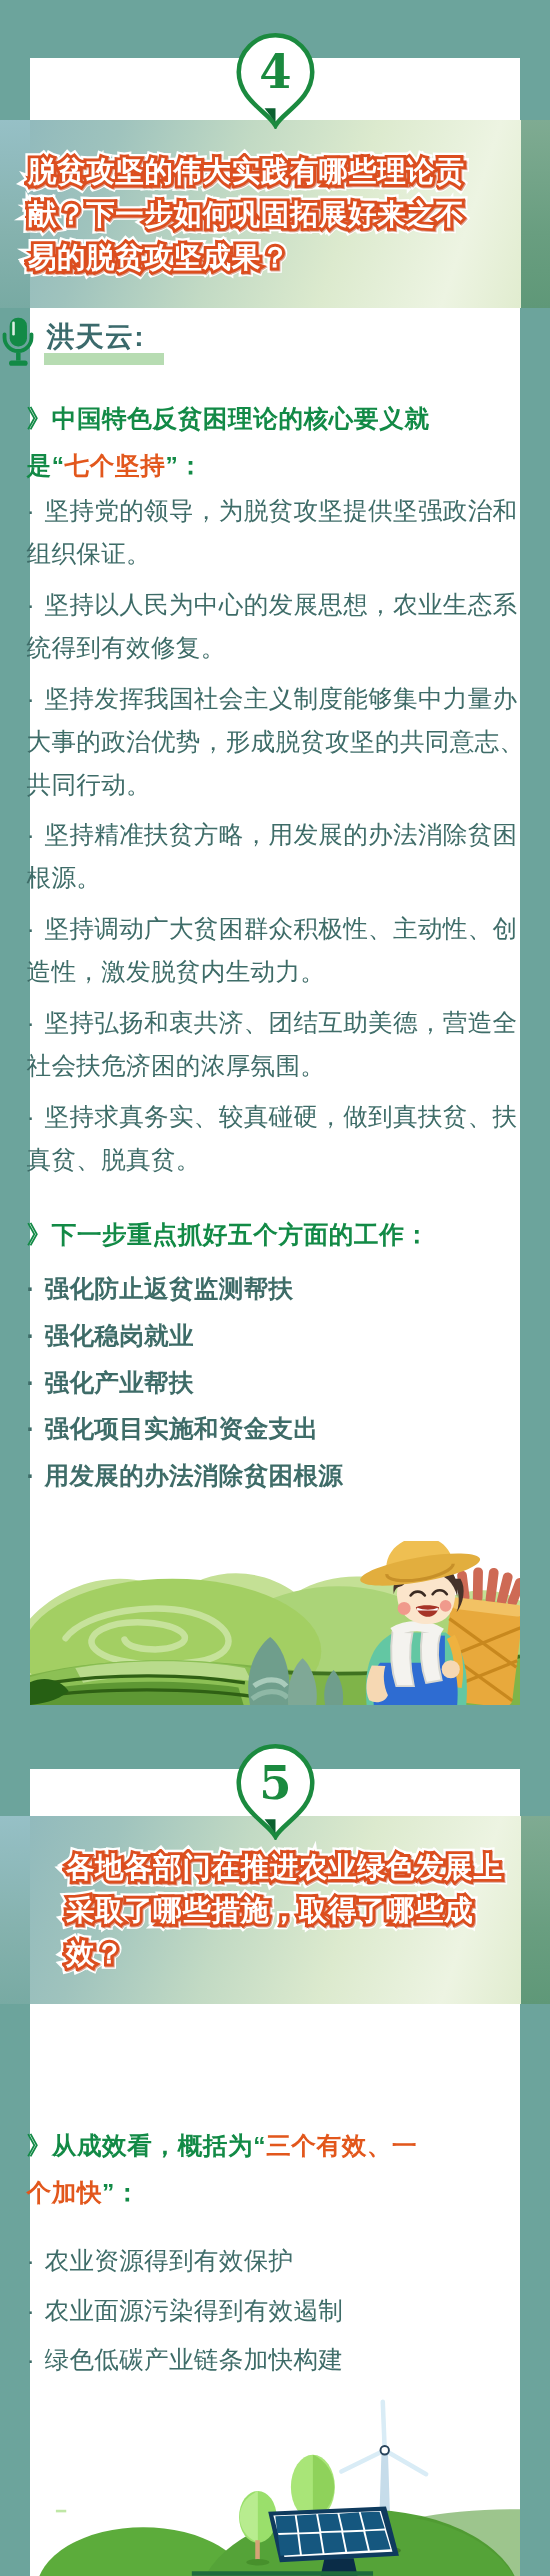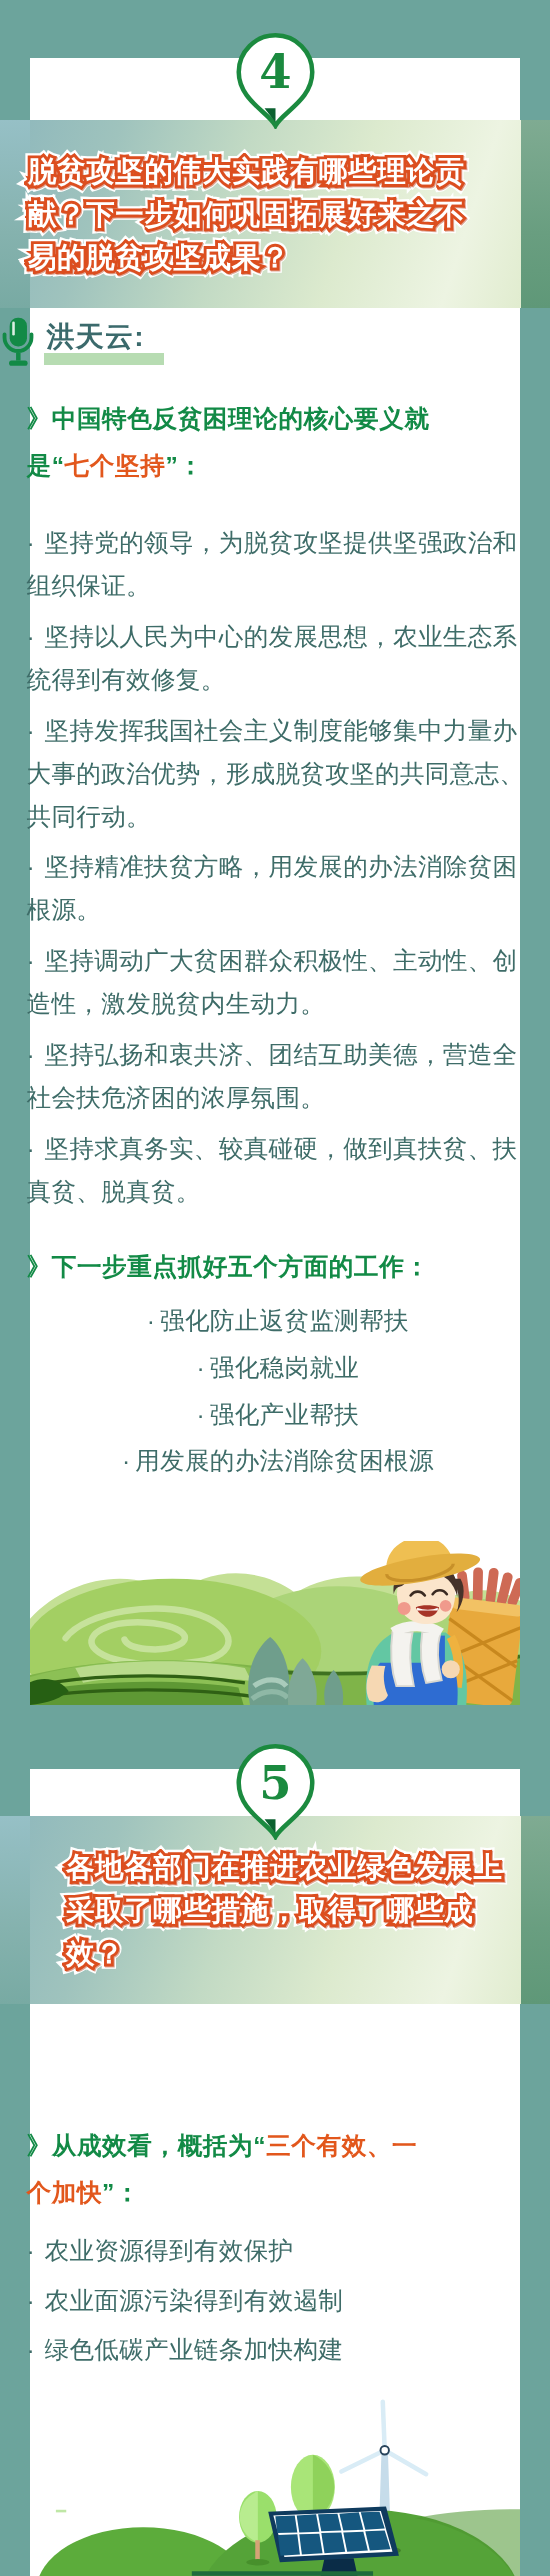--- a/index.html
+++ b/index.html
@@ -38,27 +38,27 @@
   .speaker{position:absolute;left:0;right:0;display:flex;align-items:flex-start;height:52px;}
   .speaker .mic{width:36px;height:50px;flex:0 0 auto;margin-right:10.4px;}
   .speaker .name-wrap{position:relative;display:inline-block;height:39px;}
   .speaker .name{position:relative;z-index:2;font-size:28px;font-weight:700;color:#3B6A6C;line-height:39px;letter-spacing:1.3px;}
   .speaker .bar{position:absolute;left:-2.6px;right:-19.4px;top:36px;height:12.3px;background:#B7DCB2;z-index:1;}
 
   
   .answer{position:absolute;left:26.5px;right:26.5px;}
   .h-line{font-size:24.6px;line-height:47px;font-weight:700;color:#128A46;letter-spacing:0.6px;white-space:nowrap;}
   .hl{color:#E2571C;}
-  .bullets{margin-top:32px;}
-  .bullets-s2{margin-top:13px;}
+  .bullets{}
+  .bullets-s2{margin-top:23px;}
   p.b{margin:0 0 7.8px 0;font-size:24.6px;line-height:43px;color:#3E6C68;font-weight:500;letter-spacing:0.3px;}
   .dot{display:inline-block;width:18px;}
   .h2-line{margin-top:30px;}
   .tasks{margin-top:9px;}
-  p.t{margin:0 0 3.9px 0;font-size:24.6px;line-height:43px;color:#3E6C68;font-weight:400;letter-spacing:0.3px;text-align:center;}
+  p.t{margin:0 0 3.9px 0;font-size:24.6px;line-height:43px;color:#3E6C68;font-weight:700;letter-spacing:0.3px;}
   p.b4{margin:0 0 6.5px 0;}
 
   
   .illo{position:absolute;left:0;overflow:hidden;}
   .illo svg{display:block;}
   .illo1{bottom:0;width:490px;height:164px;}
   .illo2{top:626px;width:490px;height:216px;}
 </style>
 </head>
 <body>
@@ -128,20 +128,21 @@
     </div>
 
     <div class="h-line h2-line">
       <span>》下一步重点抓好五个方面的工作：</span>
     </div>
 
     <div class="tasks">
       <p class="t"><span class="dot">·</span><span>强化防止返贫监测帮扶</span></p>
       <p class="t"><span class="dot">·</span><span>强化稳岗就业</span></p>
       <p class="t"><span class="dot">·</span><span>强化产业帮扶</span></p>
+      <p class="t"><span class="dot">·</span><span>强化项目实施和资金支出</span></p>
       <p class="t"><span class="dot">·</span><span>用发展的办法消除贫困根源</span></p>
     </div>
   </div>
 
   <div class="illo illo1" style="left:30px;bottom:871px;">
     <svg viewBox="0 0 757 253" width="490" height="164">
       <path d="M0 120 C60 55 160 38 225 85 C270 42 350 36 410 80 C480 38 570 52 630 95 C680 68 725 72 757 92 L757 253 0 253 Z" fill="#C4E095"></path>
       <path d="M330 112 C410 58 530 56 610 105 C665 80 722 86 757 106 L757 253 330 253 Z" fill="#ABD478"></path>
       <ellipse cx="220" cy="170" rx="230" ry="112" fill="#A3CF63"></ellipse>
       <path d="M55 150 C85 108 200 92 262 114 C322 136 322 176 260 186 C198 196 118 190 98 164 C84 144 120 122 182 126 C234 130 254 150 228 161 C202 172 152 168 146 152" fill="none" stroke="#C6E29B" stroke-width="10" stroke-linecap="round"></path>

